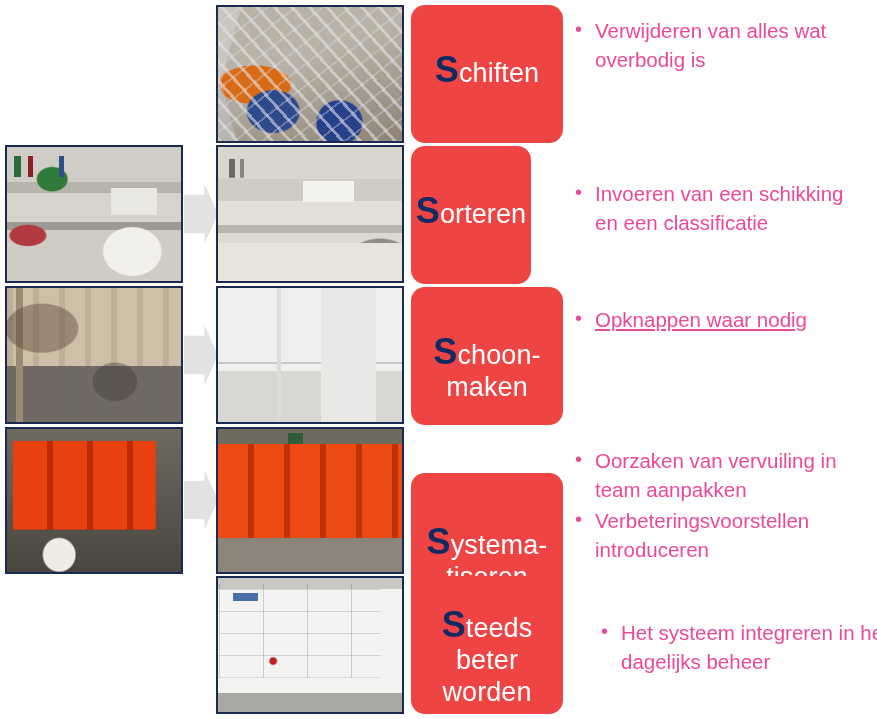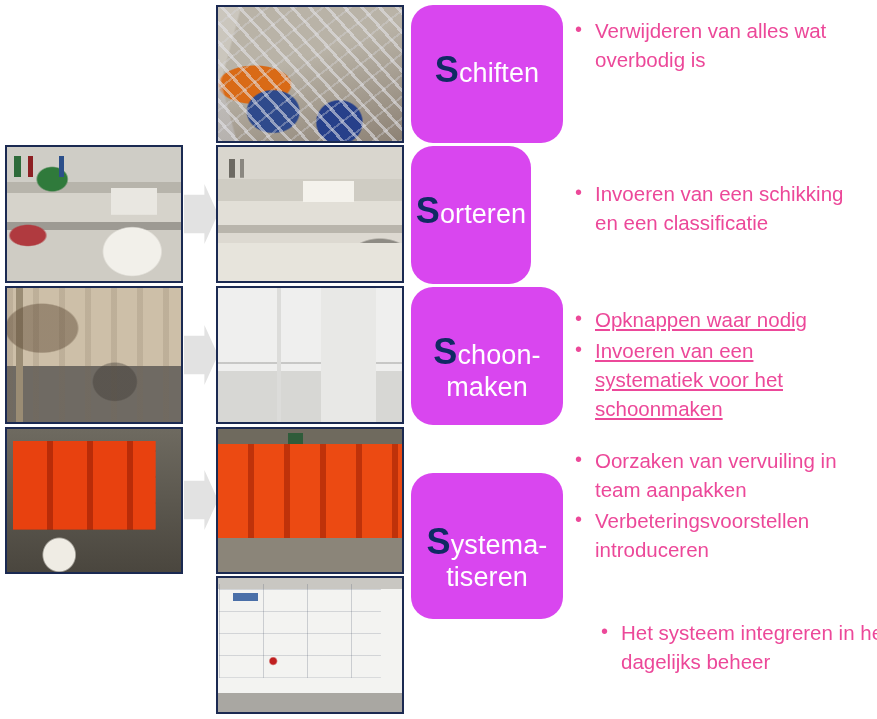--- a/index.html
+++ b/index.html
@@ -29,22 +29,22 @@
   .arrow{
     position:absolute;
     width:34px;height:60px;
     background:#e2e2e2;
     clip-path:polygon(0 18%,60% 18%,60% 0,100% 50%,60% 100%,60% 82%,0 82%);
   }
 
   
   .sbox{
     position:absolute;
-    background:#d946ef;
-    border-radius:22px;
+    background:#ef4444;
+    border-radius:14px;
     color:#ffffff;
     display:flex;
     align-items:center;
     justify-content:center;
     text-align:center;
     font-size:27px;
     line-height:1.18;
     letter-spacing:.1px;
   }
   .sbox .cap{
@@ -241,21 +241,20 @@
   <div class="sbox" style="left:411px;top:287px;width:152px;height:138px;">
     <div style="white-space:pre-line;">
       <span class="cap">S</span><span style="white-space:pre-line;">choon-
 maken</span>
     </div>
   </div>
 
   <div class="bullets" style="left:573px;top:305px;width:292px;text-decoration:underline;">
     <ul>
       <li>Opknappen waar nodig</li>
-      <li>Invoeren van een systematiek voor het schoonmaken</li>
     </ul>
   </div>
 
   <div class="before" style="left:5px;top:427px;width:178px;height:147px;">
     <div class="ph p-bins-before"></div>
   </div>
   <div class="arrow" style="left:184px;top:470px;"></div>
   <div class="after" style="left:216px;top:427px;width:188px;height:147px;">
     <div class="ph p-bins-after"></div>
   </div>
@@ -271,20 +270,27 @@
     <ul>
       <li>Oorzaken van vervuiling in team aanpakken</li>
       <li>Verbeteringsvoorstellen introduceren</li>
     </ul>
   </div>
 
   <div class="after" style="left:216px;top:576px;width:188px;height:138px;">
     <div class="ph p-board"></div>
   </div>
 
+  <div class="sbox" style="left:411px;top:576px;width:152px;height:138px;">
+    <div style="white-space:pre-line;">
+      <span class="cap">S</span><span style="white-space:pre-line;">teeds
+beter
+worden</span>
+    </div>
+  </div>
 
   <div class="bullets" style="left:599px;top:618px;width:292px;">
     <ul>
       <li>Het systeem integreren in het dagelijks beheer</li>
     </ul>
   </div>
 
 </div>
 
 </body></html>

